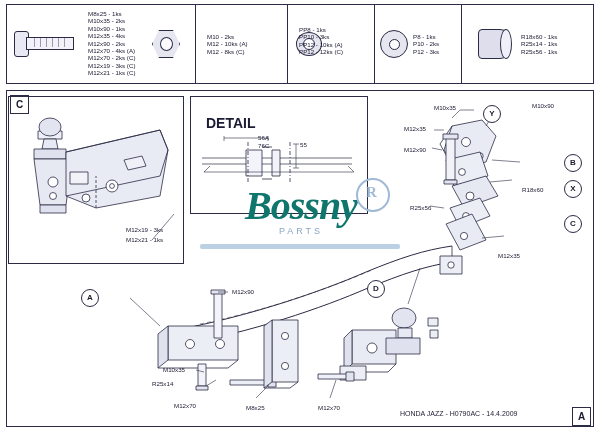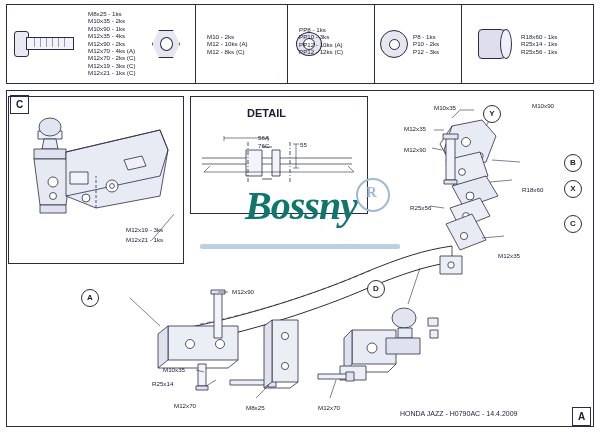--- a/index.html
+++ b/index.html
@@ -93,21 +93,21 @@
   <div class="txt" style="left:413px;top:33px;"><span>P8 - 1ks</span><br><span>P10 - 2ks</span><br><span>P12 - 3ks</span></div>
 
   <div class="txt" style="left:521px;top:33px;"><span>R18x60 - 1ks</span><br><span>R25x14 - 1ks</span><br><span>R25x56 - 1ks</span></div>
 
   <div class="main"></div>
   <div class="letterbox" style="left:10px;top:95px;">C</div>
   <div class="letterbox" style="left:572px;top:407px;">A</div>
 
   <div class="panelC"></div>
   <div class="panelD"></div>
-  <div class="txt b" style="left:206px;top:110px;font-size:11px;margin-left:41px;">DETAIL</div>
+  <div class="txt b" style="left:206px;top:120px;font-size:14px;">DETAIL</div>
 
   <svg viewBox="0 0 600 433" xmlns="http://www.w3.org/2000/svg">
     <g fill="none" stroke="#2b2b45" stroke-width="0.8" stroke-linejoin="round">
 
       <path d="M38 131 h24 v8 h-24 z" fill="#eef0f7"></path>
       <ellipse cx="50" cy="127" rx="11" ry="9" fill="#e2e4ef"></ellipse>
       <path d="M44 139 l-2 10 h16 l-2 -10 z" fill="#e8eaf3"></path>
       <path d="M34 149 h32 v10 h-32 z" fill="#dfe2ee"></path>
       <path d="M34 159 l6 46 h26 l6 -46 z" fill="#e6e8f2"></path>
       <path d="M40 205 h26 v8 h-26 z" fill="#dfe2ee"></path>
@@ -213,20 +213,21 @@
         <path d="M256 398 l12 -12"></path>
         <path d="M330 398 l6 -18"></path>
         <path d="M152 240 l22 -26"></path>
         <path d="M420 268 l-12 36"></path>
         <path d="M130 298 l30 28"></path>
       </g>
     </g>
   </svg>
 
   <div class="wm-txt">Bossny</div>
+  <div class="wm-sub">PARTS</div>
   <div class="wm-bar"></div>
   <div class="wm-ring">
       <b>R</b>
     </div>
 
   <div class="circ" style="left:81px;top:289px;">A</div>
   <div class="circ" style="left:564px;top:154px;">B</div>
   <div class="circ" style="left:564px;top:215px;">C</div>
   <div class="circ" style="left:367px;top:280px;">D</div>
   <div class="circ" style="left:564px;top:180px;">X</div>

